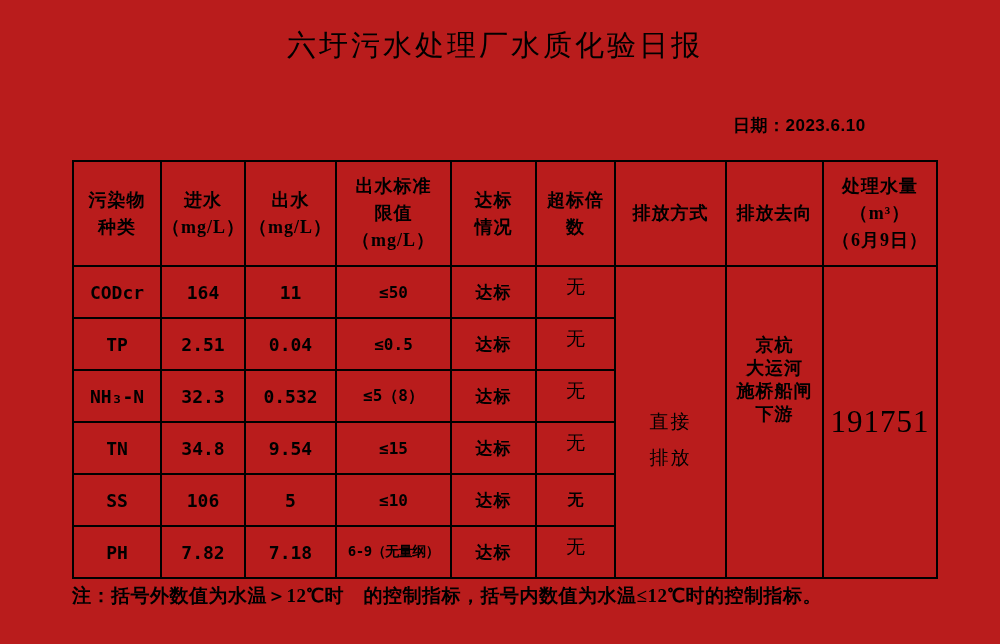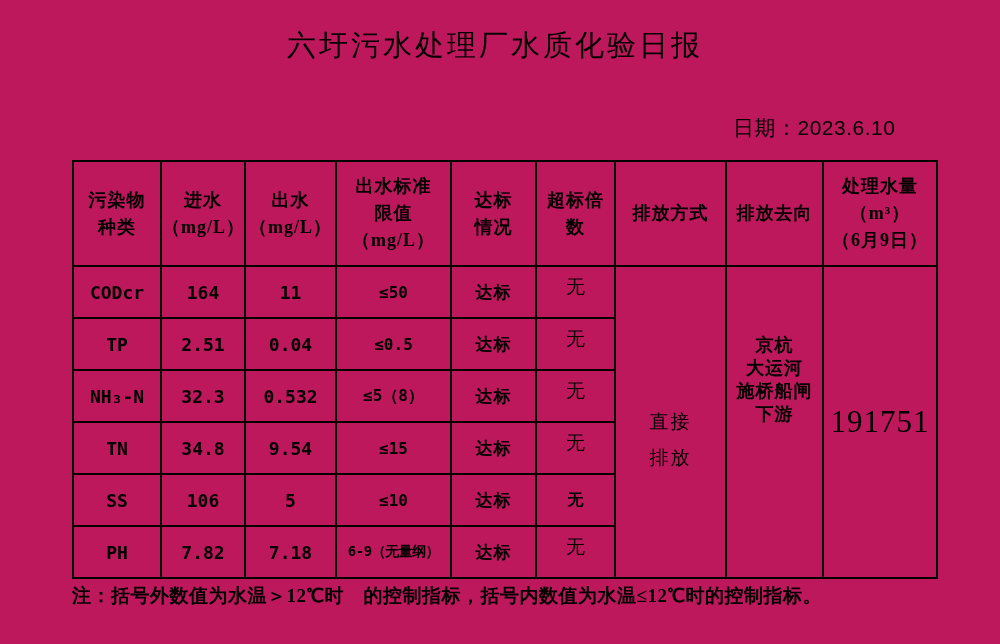--- a/index.html
+++ b/index.html
@@ -1,26 +1,26 @@
 <!DOCTYPE html>
 <html><head>
 <meta charset="utf-8">
 <style>
   * { margin:0; padding:0; box-sizing:border-box; }
   html,body { width:1000px; height:644px; background:#ffffff; color:#000;
     font-family:"Liberation Serif", serif; overflow:hidden; }
-  .page { position:relative; width:1000px; height:644px; background:#be185d; }
+  .page { position:relative; width:1000px; height:644px; background:#b91c1c; }
 
   .title { position:absolute; top:26px; left:0; width:990px; text-align:center;
     font-size:29px; font-weight:normal; letter-spacing:3px; }
 
   .sampling { position:absolute; top:115px; left:100px; font-size:20px;
     letter-spacing:1.5px; }
-  .date { position:absolute; top:114px; left:733px; font-size:21px;
-    font-family:"Liberation Sans", sans-serif; letter-spacing:0.5px; }
+  .date { position:absolute; top:114px; left:733px; font-size:17px;
+    font-family:"Liberation Sans", sans-serif; letter-spacing:0.5px;font-weight:bold; }
 
   .table-wrap { position:absolute; top:160px; left:72px; }
   table { border-collapse:collapse; table-layout:fixed; width:864px; }
   th, td { border:2px solid #000; text-align:center; vertical-align:middle;
     white-space:pre-line; padding:0; overflow:hidden; }
   thead tr { height:105px;border-radius:22px; }
   tbody tr { height:52px;padding-left:24px; }
 
   th { font-size:18px; font-weight:bold; line-height:27px; letter-spacing:1px; }
 

